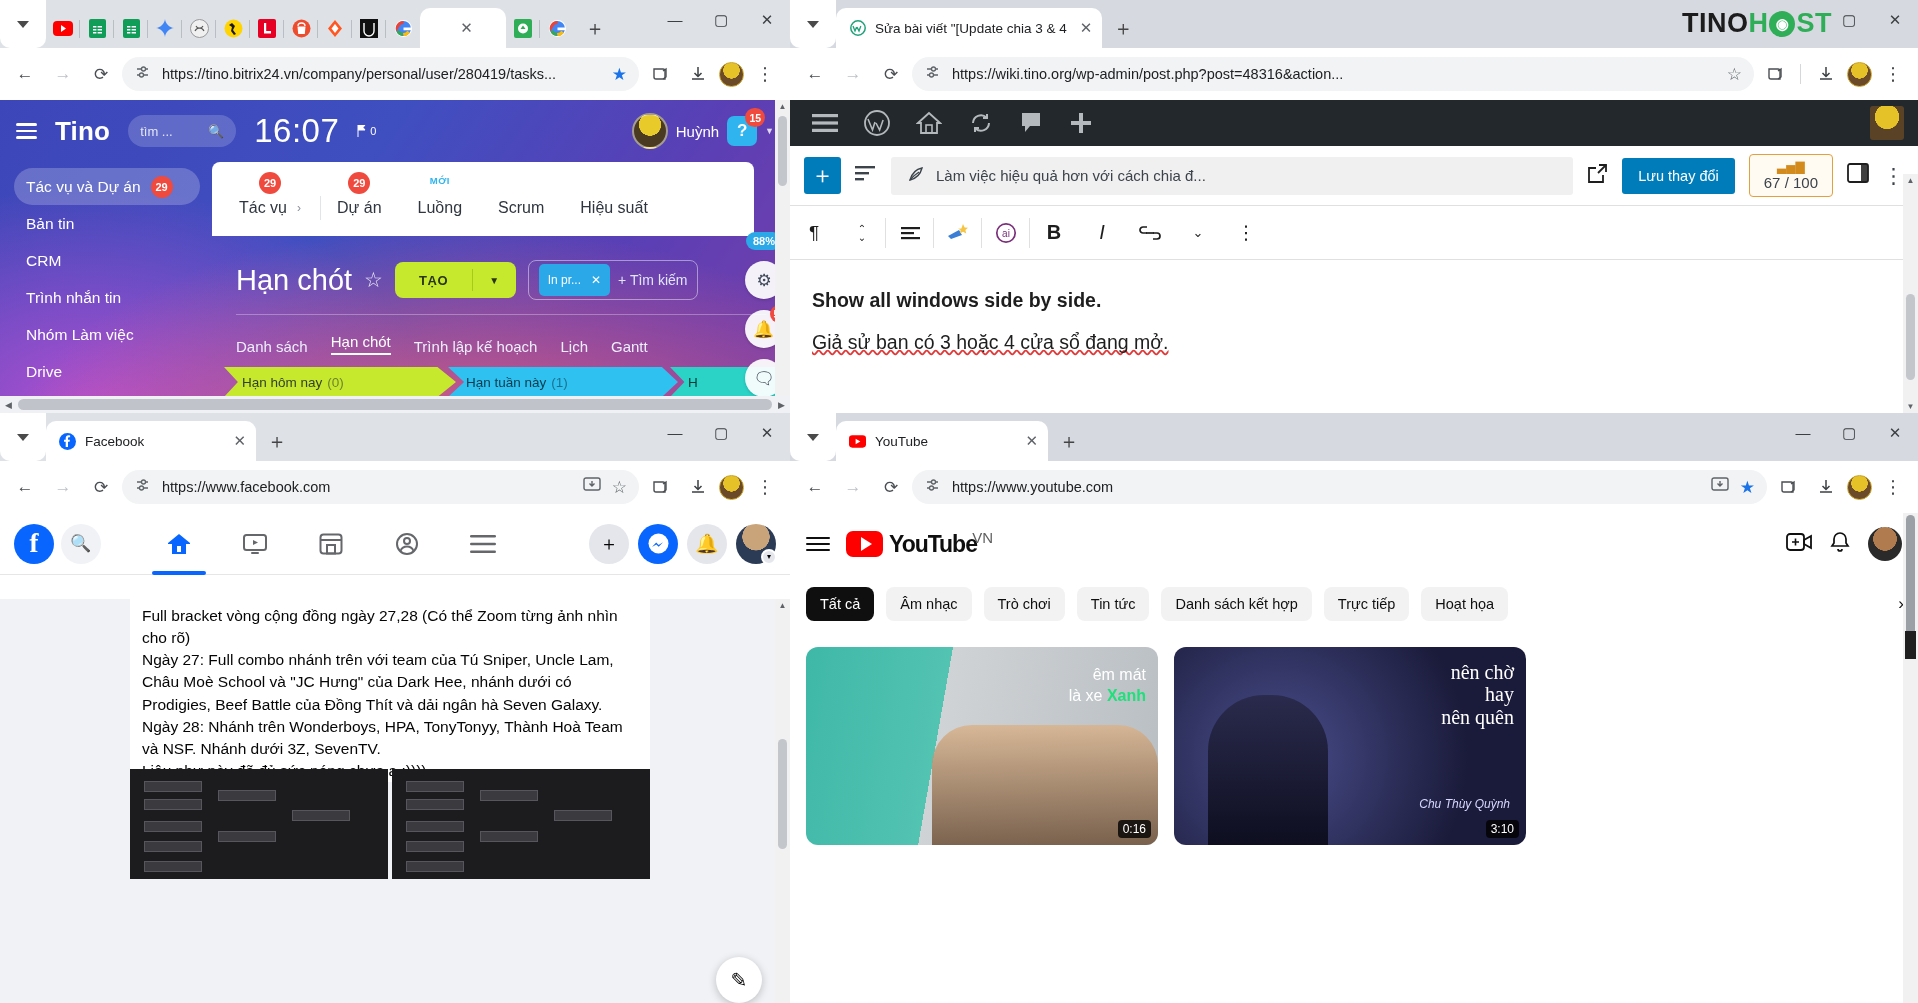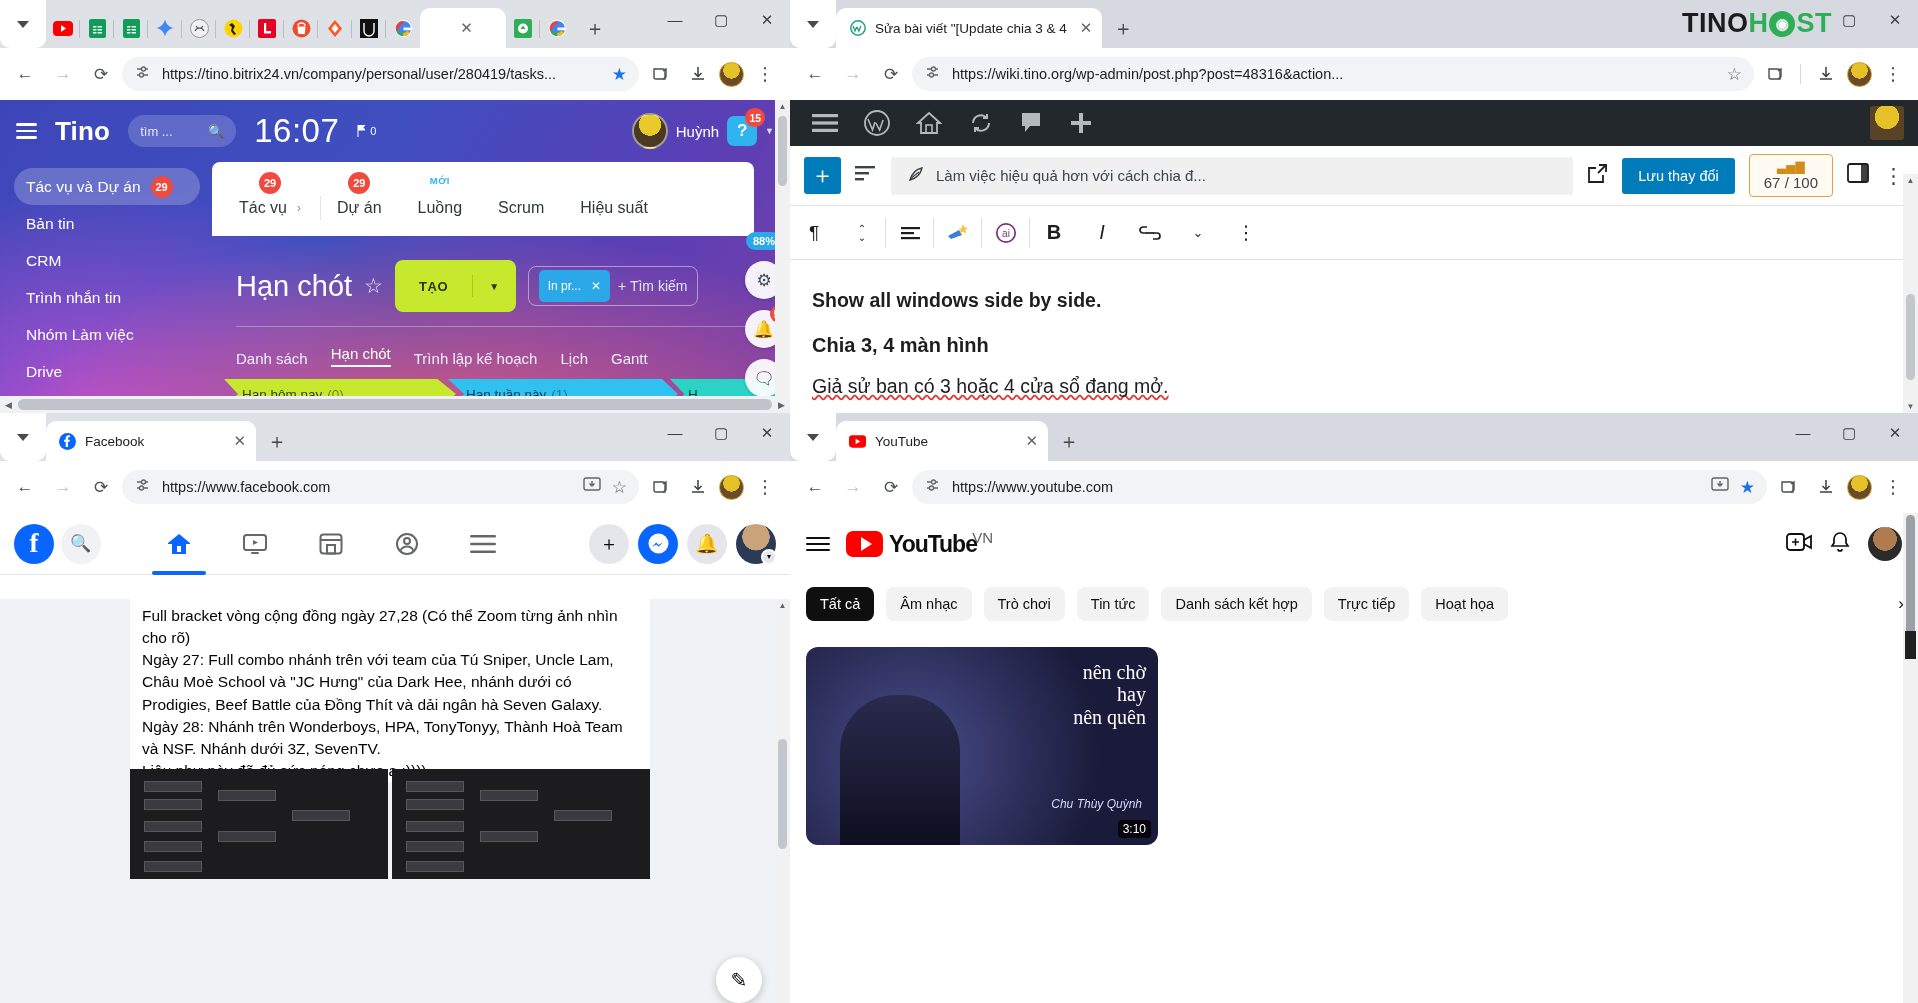--- a/index.html
+++ b/index.html
@@ -87,21 +87,21 @@
             font-size:16px; color:#2f3640; }
   .bx-tab .tb-badge { position:absolute; top:-16px; left:50%; transform:translateX(-50%);
             background:#ef4a3d;color:#fff;font-size:11px;font-weight:bold;border-radius:11px;
             min-width:22px;height:22px;display:flex;align-items:center;justify-content:center; }
   .bx-tab .tb-new { position:absolute; top:-13px; left:50%; transform:translateX(-50%);
             color:#2fb4f0;font-size:9.5px;font-weight:bold;letter-spacing:.4px; }
   .bx-tab .vsep { position:absolute; left:0; top:8px; bottom:8px; width:1px; background:#e2e4e8; }
   .bx-h1 { color:#fff; font-size:29px; font-weight:300; display:flex; align-items:center; gap:12px;
            padding:24px 0 0 24px; }
   .bx-create { background:#c6e92e; color:#2b3414; font-weight:bold; font-size:13px; letter-spacing:.6px;
-               border-radius:8px; height:52px; display:flex; align-items:center; }
+               border-radius:8px; height:36px; display:flex; align-items:center; }
   .bx-create .lbl { padding:0 24px; }
   .bx-create .cs { width:1px;height:22px;background:#a7c91c; }
   .bx-create .ar { padding:0 16px; font-size:10px; }
   .bx-filter { border:1px solid rgba(255,255,255,.45); border-radius:8px; height:40px; display:flex;
                align-items:center; padding:0 10px; gap:8px; }
   .bx-chip { background:#2aa8e8; color:#fff; border-radius:5px; height:28px; display:flex; align-items:center;
              gap:10px; padding:16px 9px; font-size:12px; }
   .bx-addf { color:#dfe6fb; font-size:14px; }
   .bx-sub { display:flex; gap:23px; color:#eceffc; font-size:15px; padding:18px 0 0 24px; align-items:flex-end; }
   .bx-sub .s.act { color:#fff; border-bottom:2px solid #fff; padding-bottom:3px; }
@@ -727,21 +727,20 @@
                 <path d="M7 7h8" stroke="#1e1e1e" stroke-width="1.7"></path>
               </svg>
           </div>
           <div class="ti" style="font-size:13px;">⌄</div>
           <div class="ti dots">⋮</div>
         </div>
       </div>
 
       <div class="wp-content">
         <p class="bold" style="margin-top:8px;">Show all windows side by side.</p>
-        <p class="bold" style="margin-top:10px;font-size:20px;">Chia 3, 4 màn hình</p>
         <p class="spell" style="margin-top:8px;">Giả sử ban có 3 hoặc 4 cửa sổ đang mở.</p>
 
       </div>
 
       <div class="wp-vs">
         <div class="vt"></div>
         <div style="position:absolute;left:0;right:0;top:2px;text-align:center;font-size:8px;color:#5f6368;">▲</div>
         <div style="position:absolute;left:0;right:0;bottom:2px;text-align:center;font-size:8px;color:#5f6368;">▼</div>
       </div>
     </div>
@@ -991,20 +990,30 @@
         <div class="yt-chip">Trò chơi</div>
         <div class="yt-chip">Tin tức</div>
         <div class="yt-chip">Danh sách kết hợp</div>
         <div class="yt-chip">Trực tiếp</div>
         <div class="yt-chip">Hoạt họa</div>
         <div class="yt-chev">›</div>
       </div>
 
       <div class="yt-grid">
         <div class="yt-card">
+          <div class="yt-thumb t1">
+            <div class="ppl"></div>
+            <div class="cap">
+              <div>êm mát</div>
+              <div><span>là xe </span><b>Xanh</b></div>
+            </div>
+            <div class="yt-dur">0:16</div>
+          </div>
+        </div>
+        <div class="yt-card">
           <div class="yt-thumb t2">
             <div class="sil"></div>
             <div class="cap">
               <div>nên chờ</div>
               <div>hay</div>
               <div>nên quên</div>
             </div>
             <div class="sub">Chu Thùy Quỳnh</div>
             <div class="yt-dur">3:10</div>
           </div>

